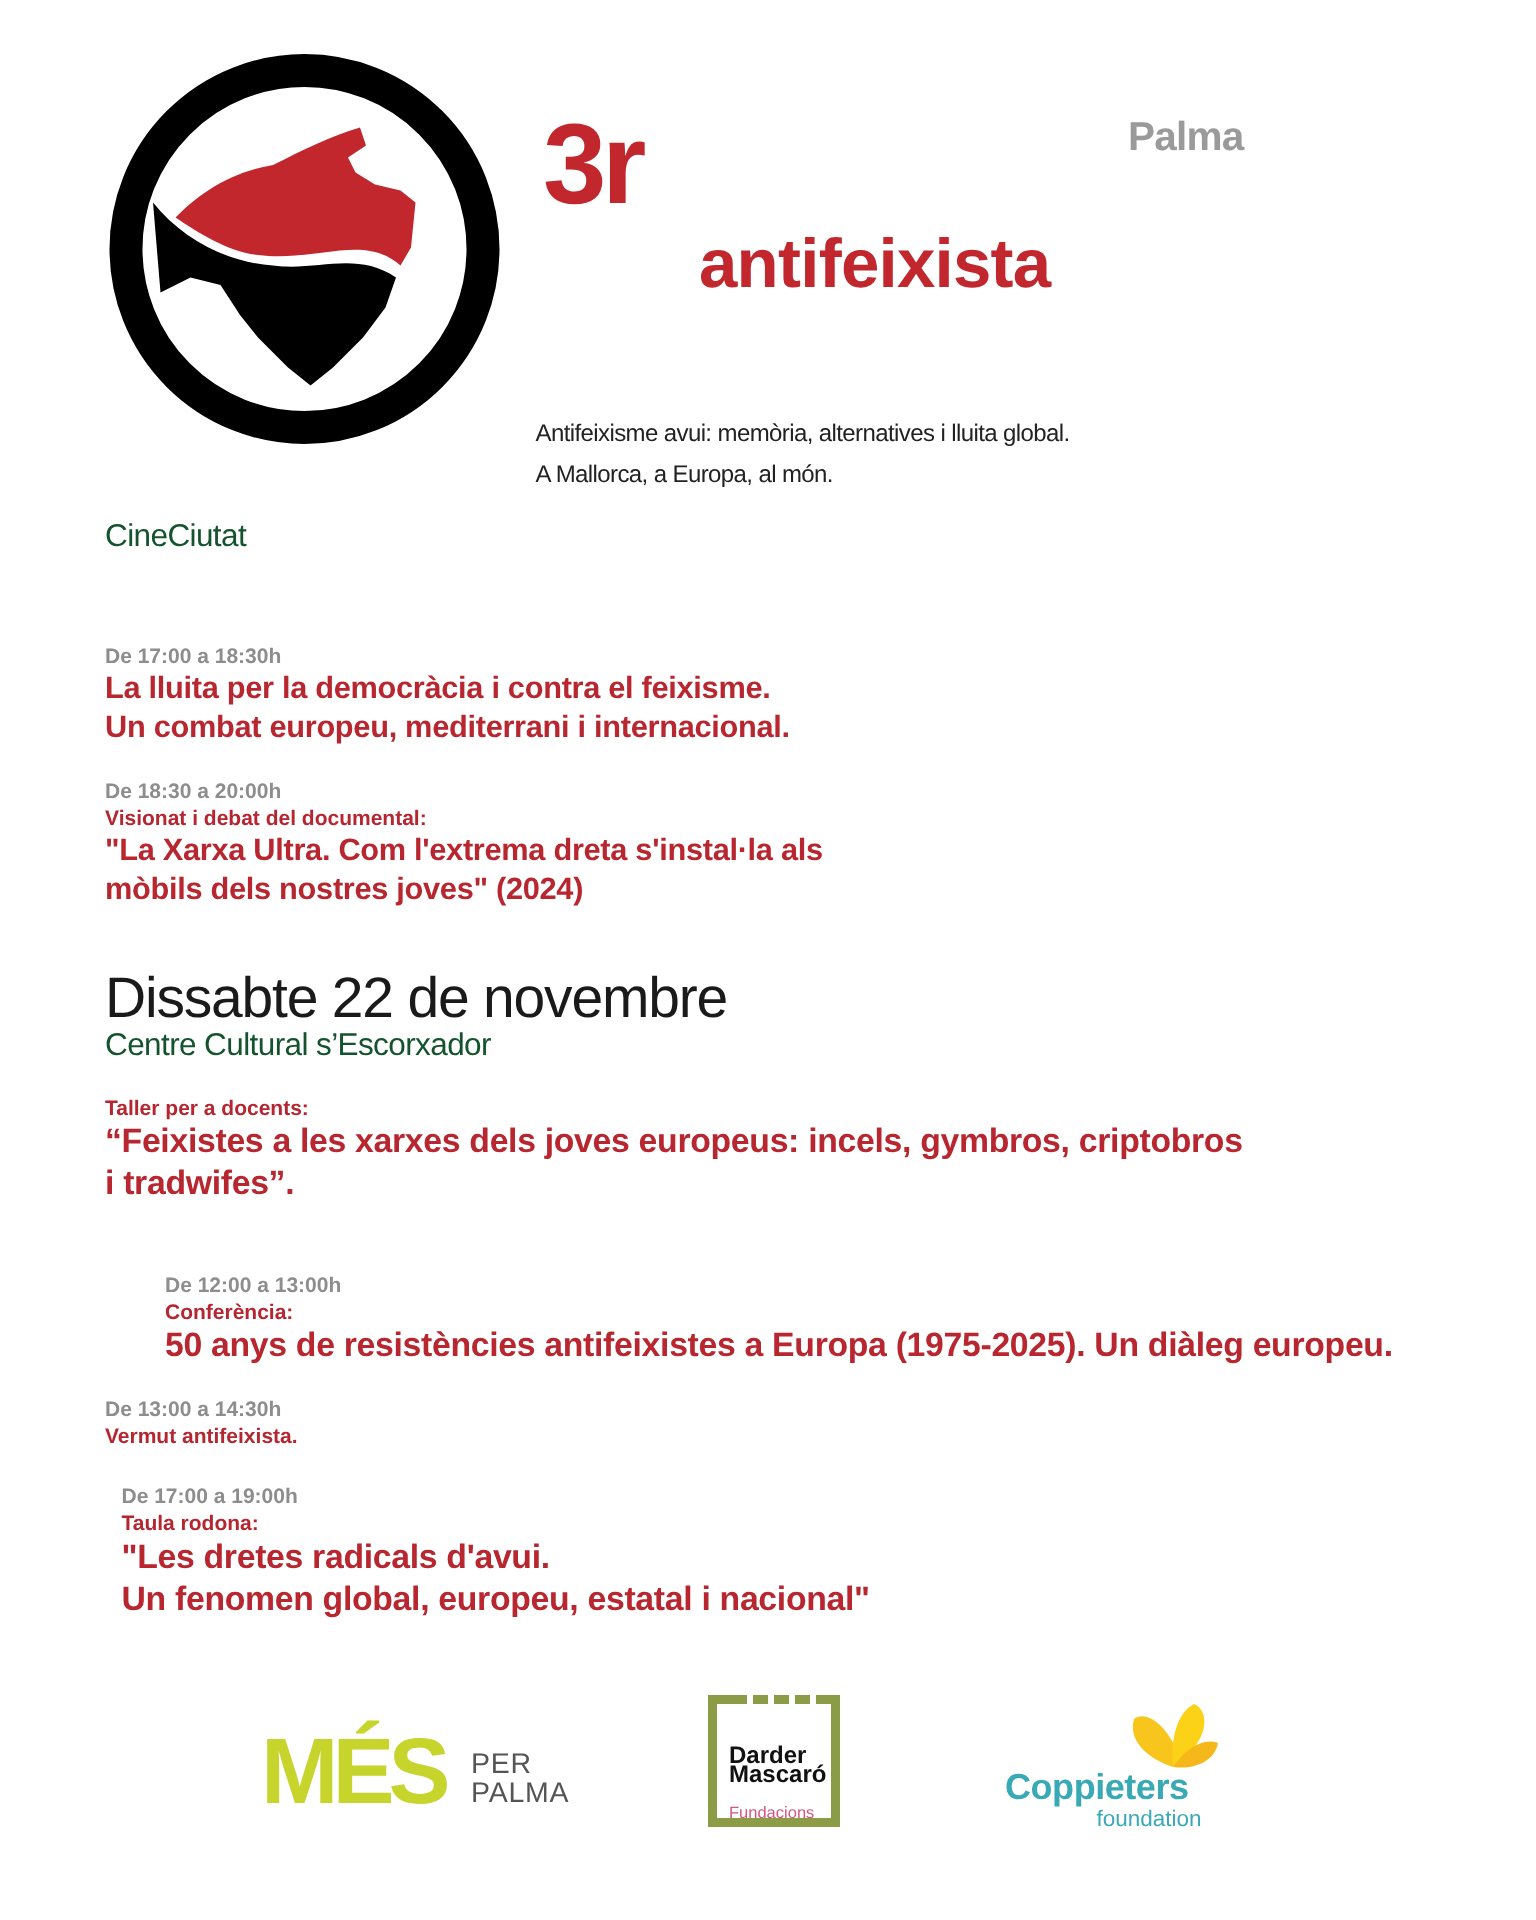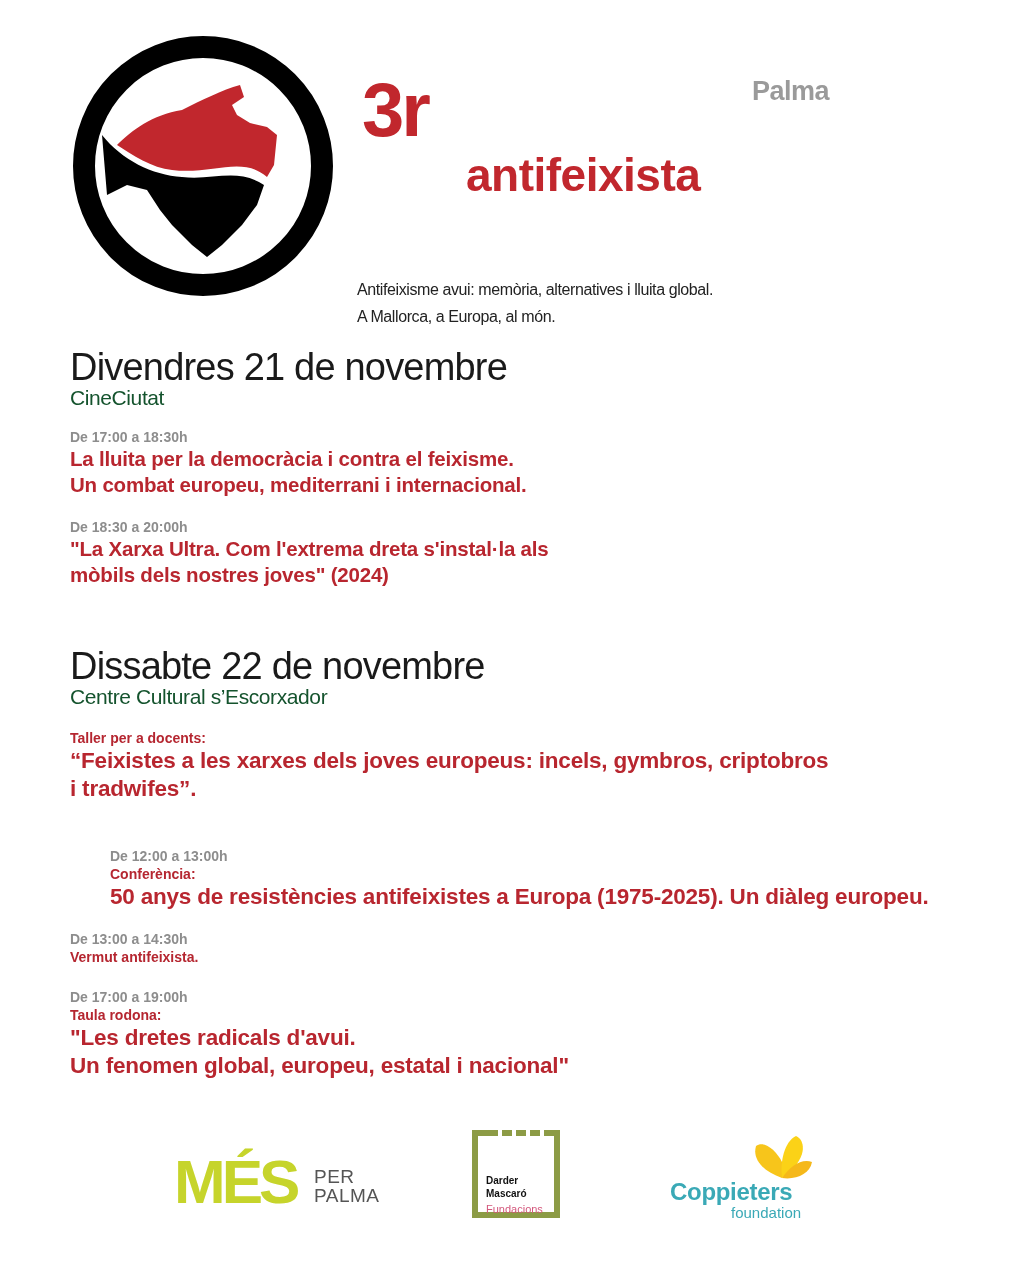--- a/index.html
+++ b/index.html
@@ -19,21 +19,21 @@
   .ev-label { font-weight: 700; font-size: 14px; line-height: 18px; color: #b52630; }
   .ev-title { font-weight: 700; font-size: 20.5px; line-height: 26px; color: #b8262f; white-space: pre-line; letter-spacing: -0.2px; }
   .ev-title.large { font-size: 22.5px; line-height: 28px; }
   .logos { position: absolute; top: 1125px; left: 0; width: 856px; height: 110px; }
   .mes { position: absolute; left: 174px; top: 26px; width: 210px; height: 60px; }
   .mes-big { position: absolute; left: 0; top: 0; font-weight: 700; font-size: 62px; line-height: 62px; color: #c6d42b; letter-spacing: -4px; }
   .mes-small { position: absolute; left: 140px; top: 16px; font-size: 19px; line-height: 19px; color: #555; letter-spacing: 0.5px; }
   .darder { position: absolute; left: 472px; top: 5px; width: 88px; height: 88px; box-sizing: border-box; border: 6px solid #8c9b45; background: #fff; }
   .darder-dashes { position: absolute; left: 20px; top: -6px; width: 56px; height: 6px; background: repeating-linear-gradient(90deg, #fff 0 4px, transparent 4px 14px); }
   .darder-t1 { position: absolute; left: 8px; top: 24px; font-size: 11px; color: #d3577b; margin-top: 43px; }
-  .darder-t2 { position: absolute; left: 8px; top: 38px; font-weight: 700; font-size: 10px; line-height: 13px; color: #111; }
+  .darder-t2 { position: absolute; left: 8px; top: 28px; font-weight: 700; font-size: 16px; line-height: 13px; color: #111; }
   .copp { position: absolute; left: 668px; top: 5px; width: 160px; height: 100px; }
   .copp-name { position: absolute; left: 2px; top: 48px; font-weight: 700; font-size: 24px; color: #3aa9b6; letter-spacing: -0.3px; }
   .copp-sub { position: absolute; left: 63px; top: 74px; font-size: 15px; color: #3aa9b6; }
 </style>
 </head>
 <body>
 
 <svg class="logo-main" viewBox="0 0 262 262">
   <circle cx="131" cy="131" r="119" fill="#fff" stroke="#000" stroke-width="22"></circle>
   <path d="M45 110 C60 95 80 80 110 75 C130 65 150 55 168 50 L172 62 L160 70 L165 80 L178 88 L195 92 L205 100 L202 130 L195 142 C170 120 140 140 100 135 C80 133 60 120 45 110 Z" fill="#c1272d"></path>
@@ -45,32 +45,32 @@
   <div class="t-palma">Palma</div>
   <div class="t-line2">antifeixista</div>
 </div>
 
 <div class="subtitle">
   <div>Antifeixisme avui: memòria, alternatives i lluita global.</div>
   <div>A Mallorca, a Europa, al món.</div>
 </div>
 
 <div class="day" style="top:347px;">
-  <div class="day-title">Divendres 21 de novembre</div>
   <div class="day-place">CineCiutat</div>
 </div>
 
 <div class="ev" style="top:428px;">
   <div class="ev-time">De 17:00 a 18:30h</div>
   <div class="ev-title">La lluita per la democràcia i contra el feixisme.
 Un combat europeu, mediterrani i internacional.</div>
 </div>
 
 <div class="ev" style="top:518px;">
   <div class="ev-time">De 18:30 a 20:00h</div>
+  <div class="ev-label">Visionat i debat del documental:</div>
   <div class="ev-title">"La Xarxa Ultra. Com l'extrema dreta s'instal·la als
 mòbils dels nostres joves" (2024)</div>
 </div>
 
 <div class="day" style="top:646px;">
   <div class="day-title">Dissabte 22 de novembre</div>
   <div class="day-place">Centre Cultural s’Escorxador</div>
 </div>
 
 <div class="ev" style="top:729px;">
@@ -83,21 +83,21 @@
   <div class="ev-time">De 12:00 a 13:00h</div>
   <div class="ev-label">Conferència:</div>
   <div class="ev-title large">50 anys de resistències antifeixistes a Europa (1975-2025). Un diàleg europeu.</div>
 </div>
 
 <div class="ev" style="top:930px;">
   <div class="ev-time">De 13:00 a 14:30h</div>
   <div class="ev-label">Vermut antifeixista.</div>
 </div>
 
-<div class="ev" style="top:988px;">
+<div class="ev" style="top:988px;margin-left:11px;">
   <div class="ev-time">De 17:00 a 19:00h</div>
   <div class="ev-label">Taula rodona:</div>
   <div class="ev-title large">"Les dretes radicals d'avui.
 Un fenomen global, europeu, estatal i nacional"</div>
 </div>
 
 <div class="logos">
   <div class="mes">
     <div class="mes-big">MÉS</div>
     <div class="mes-small">

